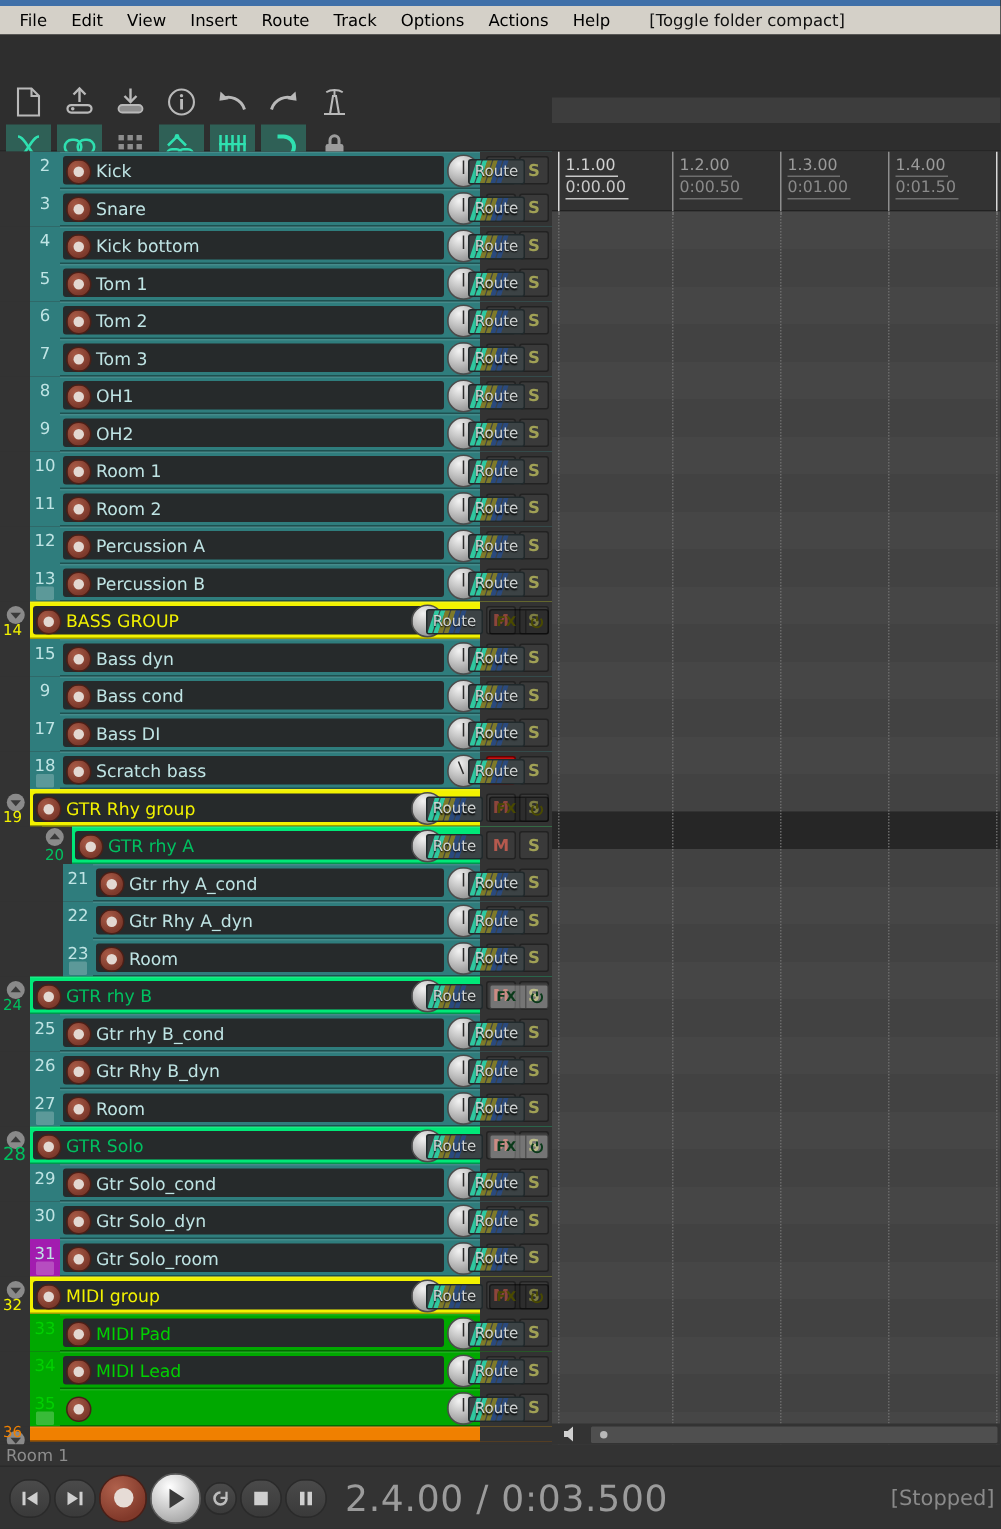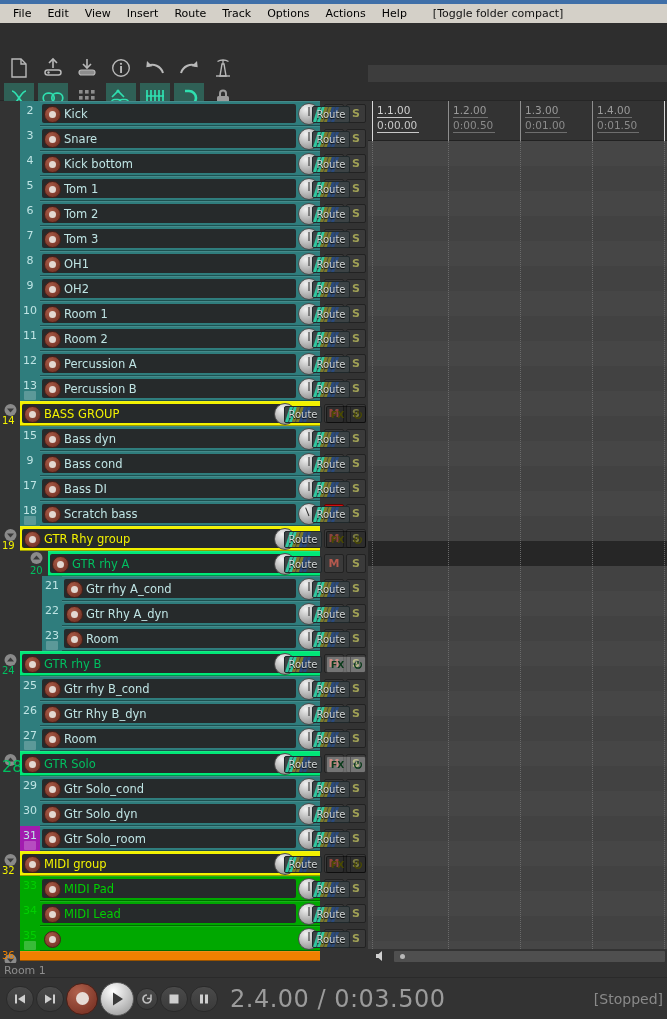--- a/index.html
+++ b/index.html
@@ -1135,21 +1135,21 @@
         </div>
       </div>
       <div class="trk grp">
         <div class="gutter">
           <div class="foldbtn">
             <svg width="15" height="13" viewBox="0 0 15 13">
               <circle cx="7.5" cy="6" r="6" fill="#8a8a8a"></circle>
               <path d="M4 7.5l3.5-4 3.5 4z" fill="#3a3a3a"></path>
             </svg>
           </div>
-          <div style="position: absolute; left: 2px; bottom: 0px; font-size: 16px; color: rgb(0, 192, 96);">28</div>
+          <div style="position: absolute; left: 2px; bottom: 0px; font-size: 12px; color: rgb(0, 192, 96);">28</div>
         </div>
         <div class="panel" style="background: rgb(0, 232, 120);">
           <div class="namebox" style="color: rgb(0, 192, 96); font-weight: normal; right: 86px;">GTR Solo</div>
           <div class="recbtn">
             <i></i>
           </div>
           <div class="knob" style="right: 72px;"></div>
           <div class="routebtn" style="right: 46px;">
             <div class="stripes">
               <i style="background: rgb(47, 200, 160); left: 2px;"></i>

